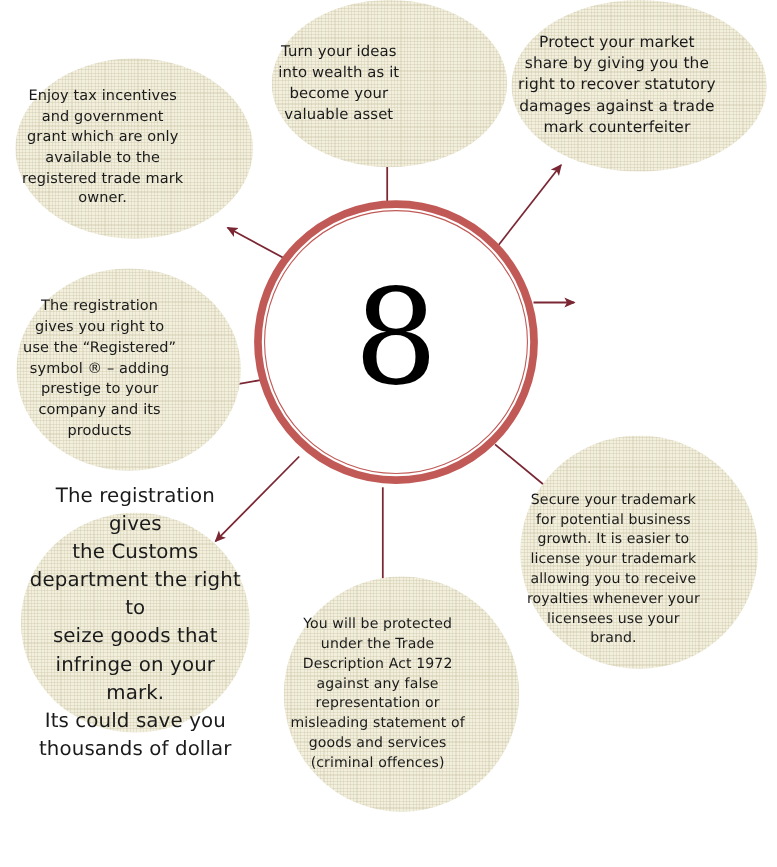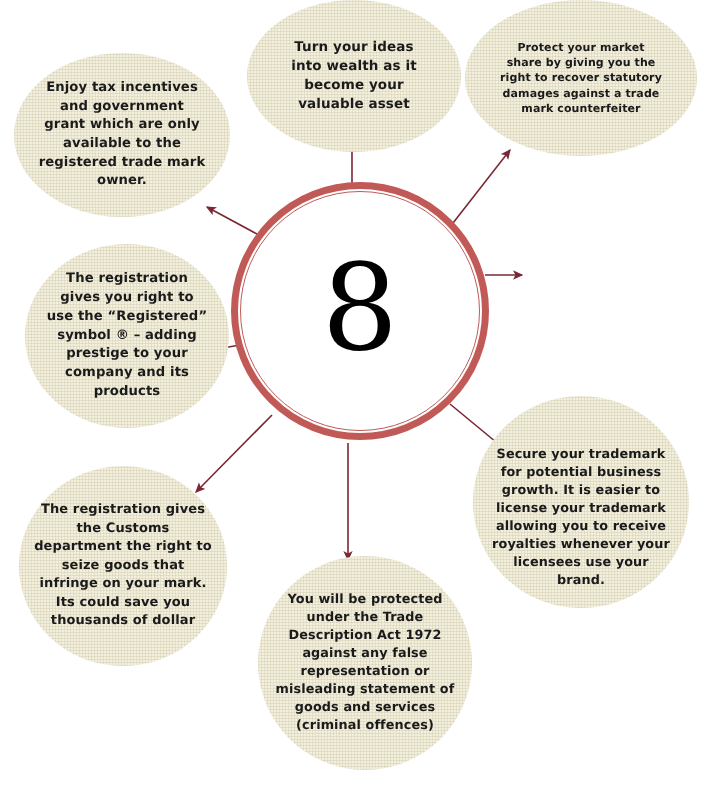--- a/index.html
+++ b/index.html
@@ -44,58 +44,56 @@
         rgba(198,190,160,0.33) 1px,
         rgba(255,255,255,0.0) 1px,
         rgba(255,255,255,0.0) 3px),
       repeating-linear-gradient(90deg,
         rgba(198,190,160,0.30) 0px,
         rgba(198,190,160,0.30) 1px,
         rgba(255,255,255,0.0) 1px,
         rgba(255,255,255,0.0) 3px);
     display: flex;
     align-items: center;
-    justify-content: center;
-    box-sizing: border-box;
-    font-weight: bold;
+    box-sizing: border-box;
   }
   .bubble-text {
     text-align: center;
     color: #1a1a1a;
     font-family: "DejaVu Sans", sans-serif;
     font-size: 13.5px;
     line-height: 1.42;
     letter-spacing: 0.1px;
     white-space: pre-line;
     padding: 0 6px;
     text-rendering: geometricPrecision;
   }
 
   
   #bubble-tax        { left: 14px;  top: 53px;  width: 216px; height: 164px; }
   #bubble-tax .bubble-text { font-size: 13.2px; }
 
   #bubble-wealth     { left: 247px; top: 0px;   width: 214px; height: 152px; }
 
   #bubble-market     { left: 465px; top: 0px;   width: 232px; height: 156px; }
-  #bubble-market .bubble-text { font-size: 11px; line-height: 1.38; }
+  #bubble-market .bubble-text { font-size: 14px; line-height: 1.38; }
 
   #bubble-diamond    { left: 506px; top: 182px; width: 196px; height: 180px; }
   #bubble-diamond .bubble-text { font-size: 13px; }
 
-  #bubble-symbol     { left: 25px;   top: 244px; width: 204px; height: 184px; }
+  #bubble-symbol     { left: 15px;   top: 244px; width: 204px; height: 184px; }
   #bubble-symbol .bubble-text { font-size: 13.2px; }
 
   #bubble-secure     { left: 473px; top: 396px; width: 216px; height: 212px; }
   #bubble-secure .bubble-text { font-size: 12.8px; line-height: 1.40; margin-top: 32px; }
 
   #bubble-customs    { left: 19px;  top: 466px; width: 208px; height: 200px; }
-  #bubble-customs .bubble-text { font-size: 13px; }
-
-  #bubble-protected  { left: 258px; top: 556px; width: 214px; height: 214px; }
+  #bubble-customs .bubble-text { font-size: 18px; }
+
+  #bubble-protected  { left: 258px; top: 524px; width: 214px; height: 214px; }
   #bubble-protected .bubble-text { font-size: 12.8px; line-height: 1.40; }
 
   
   #center-node {
     position: absolute;
     z-index: 3;
     left: 231px;
     top: 182px;
     width: 258px;
     height: 258px;

